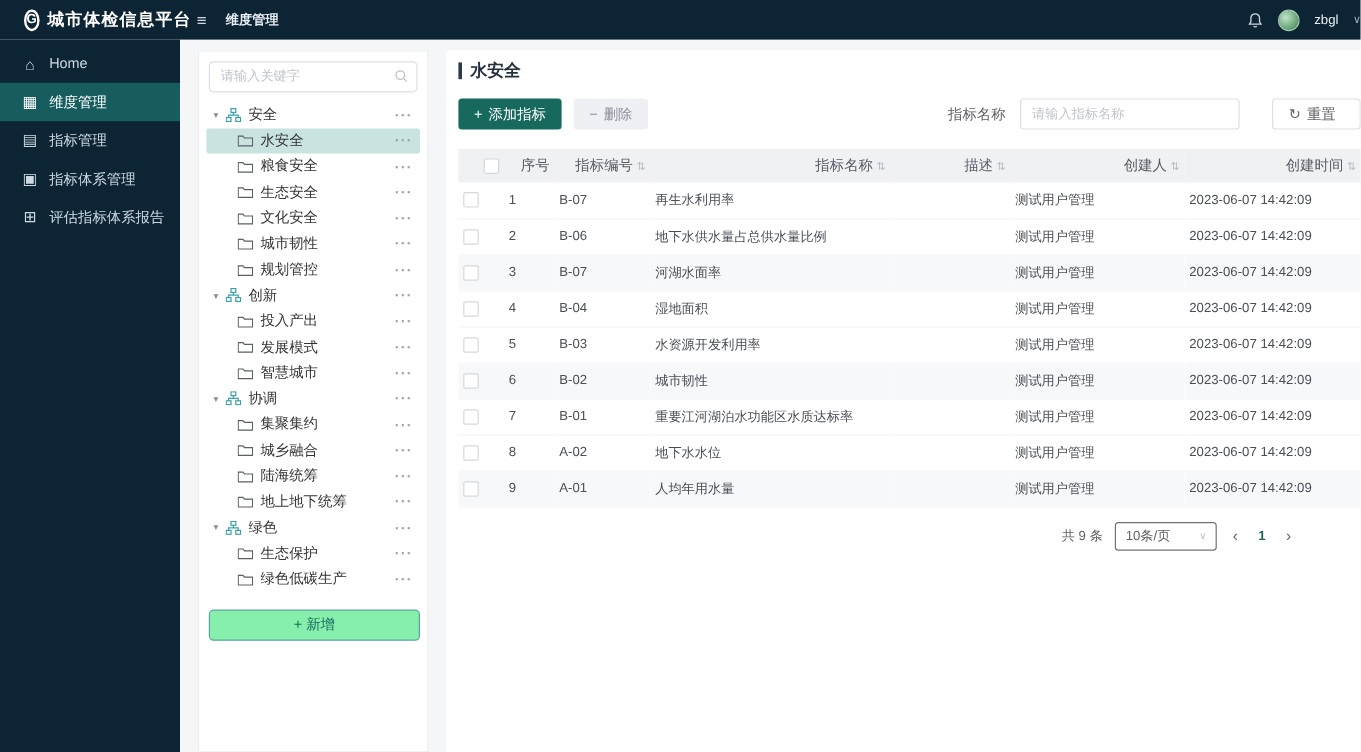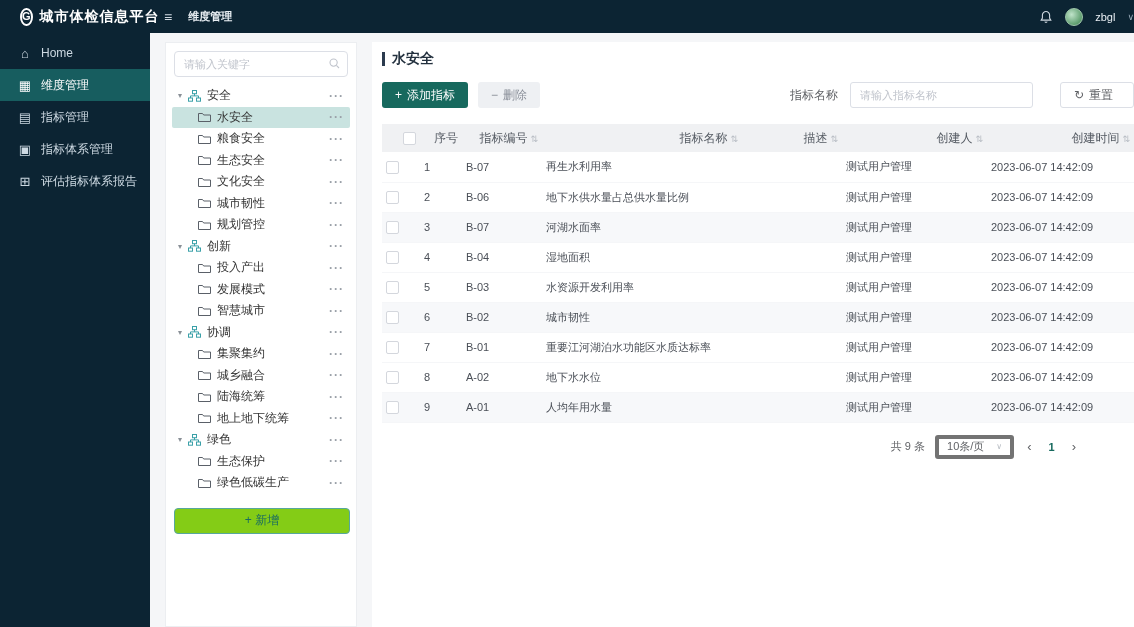--- a/index.html
+++ b/index.html
@@ -34,21 +34,21 @@
   .search-box input::placeholder { color:#c0c4cc; }
   .search-icon { position:absolute; right:8px; top:7px; width:11px; height:11px; }
   .tree { font-size:12px; color:#333; }
   .tree-row { height:21.5px; display:flex; align-items:center; cursor:pointer; padding:0 4px 0 6px; border-radius:2px; }
   .tree-row.child { padding-left:26px; }
   .tree-row.selected { background:#c9e3e0; }
   .tree-caret { font-size:8px; color:#8a9097; width:10px; flex:none; }
   .tree-ico { width:13px; height:12px; margin-right:6px; flex:none; }
   .tree-label { flex:1; white-space:nowrap; overflow:hidden; }
   .tree-dots { color:#9aa0a8; font-size:12px; letter-spacing:1px; font-weight:bold; padding-right:2px; }
-  .new-btn { display:block; width:176px; height:26px; margin:14px 2px 0 2px; background:#84cc16; border:1px solid #57a79c; border-radius:4px; color:#1a6b61; font-size:12px; cursor:pointer; font-family:inherit; }
+  .new-btn { display:block; width:176px; height:26px; margin:14px 2px 0 2px; background:#86efac; border:1px solid #57a79c; border-radius:4px; color:#1a6b61; font-size:12px; cursor:pointer; font-family:inherit; }
 
   
   .main-card { position:absolute; top:42px; left:372px; width:762px; height:585px; background:#fff; padding:8px 0 0 10px; }
   .page-title { display:flex; align-items:center; gap:7px; margin-bottom:14px; }
   .page-title .bar { width:3px; height:14px; background:#2b3b4e; }
   .page-title .txt { font-size:14px; font-weight:bold; color:#23303e; }
   .toolbar { display:flex; align-items:center; }
   .btn { height:26px; border:none; border-radius:3px; font-size:12px; cursor:pointer; font-family:inherit; display:inline-flex; align-items:center; gap:5px; padding:0 13px; }
   .btn-add { background:#17695e; color:#fff; }
   .btn-del { background:#eef0f3; color:#8a8f99; margin-left:10px; }
@@ -62,21 +62,21 @@
   table { border-collapse:collapse; width:752px; margin-top:16px; table-layout:fixed; }
   col.c-check{width:38px;} col.c-no{width:42px;} col.c-code{width:80px;} col.c-name{width:200px;} col.c-desc{width:100px;} col.c-creator{width:145px;} col.c-time{width:147px;}
   thead th { background:#f0f1f3; height:28px; font-size:12px; font-weight:normal; color:#555b63; text-align:right; padding:0 4px; white-space:nowrap; }
   .sort-ico { font-size:9px; color:#b7bcc3; margin-left:3px; }
   tbody td { height:30px; font-size:11px; color:#4a4f57; padding:0 4px; border-bottom:1px solid #f5f6f8; white-space:nowrap; overflow:hidden; }
   tbody tr.striped td { background:#f7f8fa; }
   .checkbox { display:inline-block; width:13px; height:13px; border:1px solid #d4d7dd; border-radius:2px; background:#fff; vertical-align:middle; cursor:pointer; }
 
   
   .pagination { display:flex; align-items:center; justify-content:flex-end; gap:10px; width:752px; padding-right:55px; margin-top:12px; font-size:11px; color:#606266; }
-  .page-size { border:4px solid #737373; border-radius:3px; height:24px; display:inline-flex; align-items:center; gap:12px; padding:0 8px; color:#606266; cursor:pointer; }
+  .page-size { border:1px solid #737373; border-radius:3px; height:24px; display:inline-flex; align-items:center; gap:24px; padding:0 8px; color:#606266; cursor:pointer; }
   .ps-caret { font-size:8px; color:#b7bcc3; }
   .page-arrow { color:#606266; font-size:13px; cursor:pointer; padding:0 3px; }
   .page-num { color:#17695e; font-weight:bold; cursor:pointer; padding:0 4px; }
 </style>
 </head>
 <body>
 
 <div class="app">
 
   <header class="topbar">

